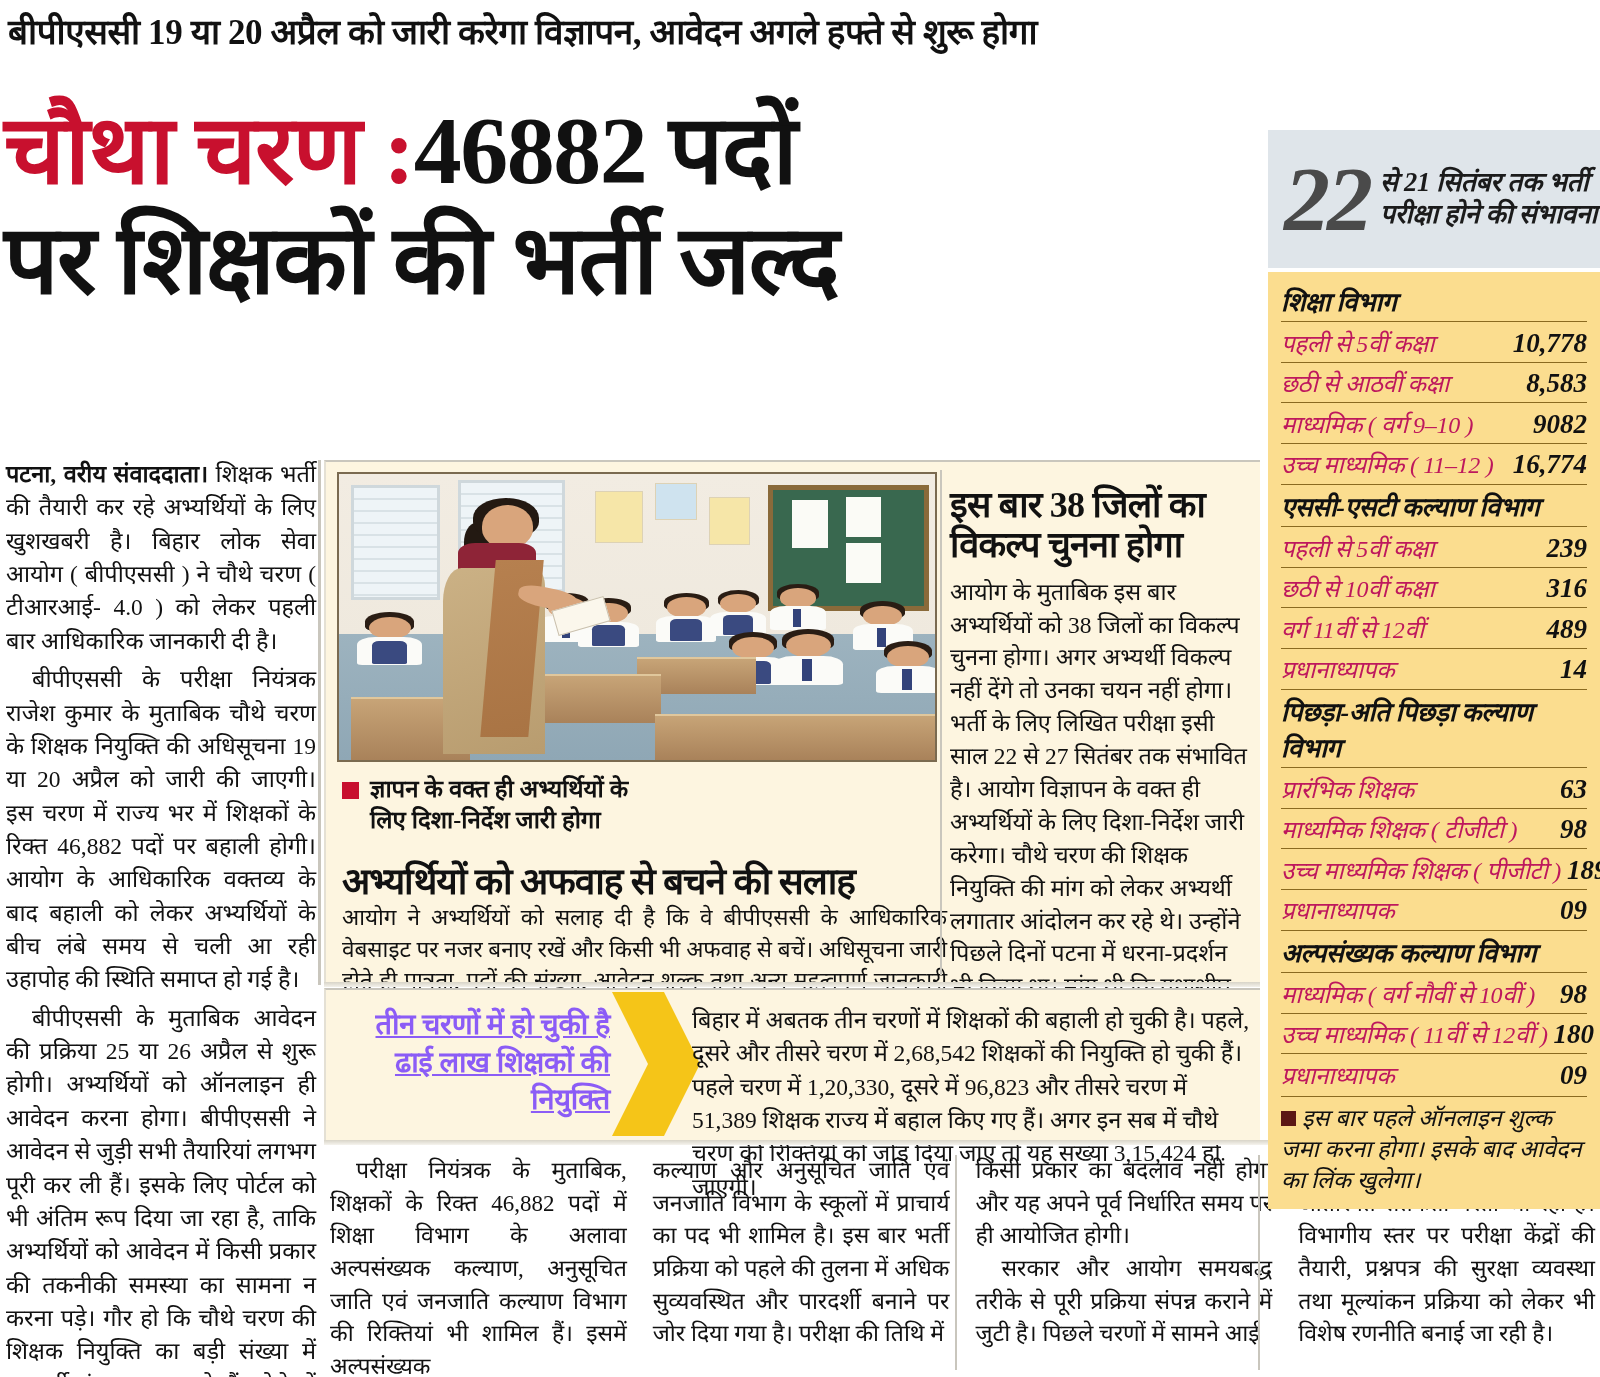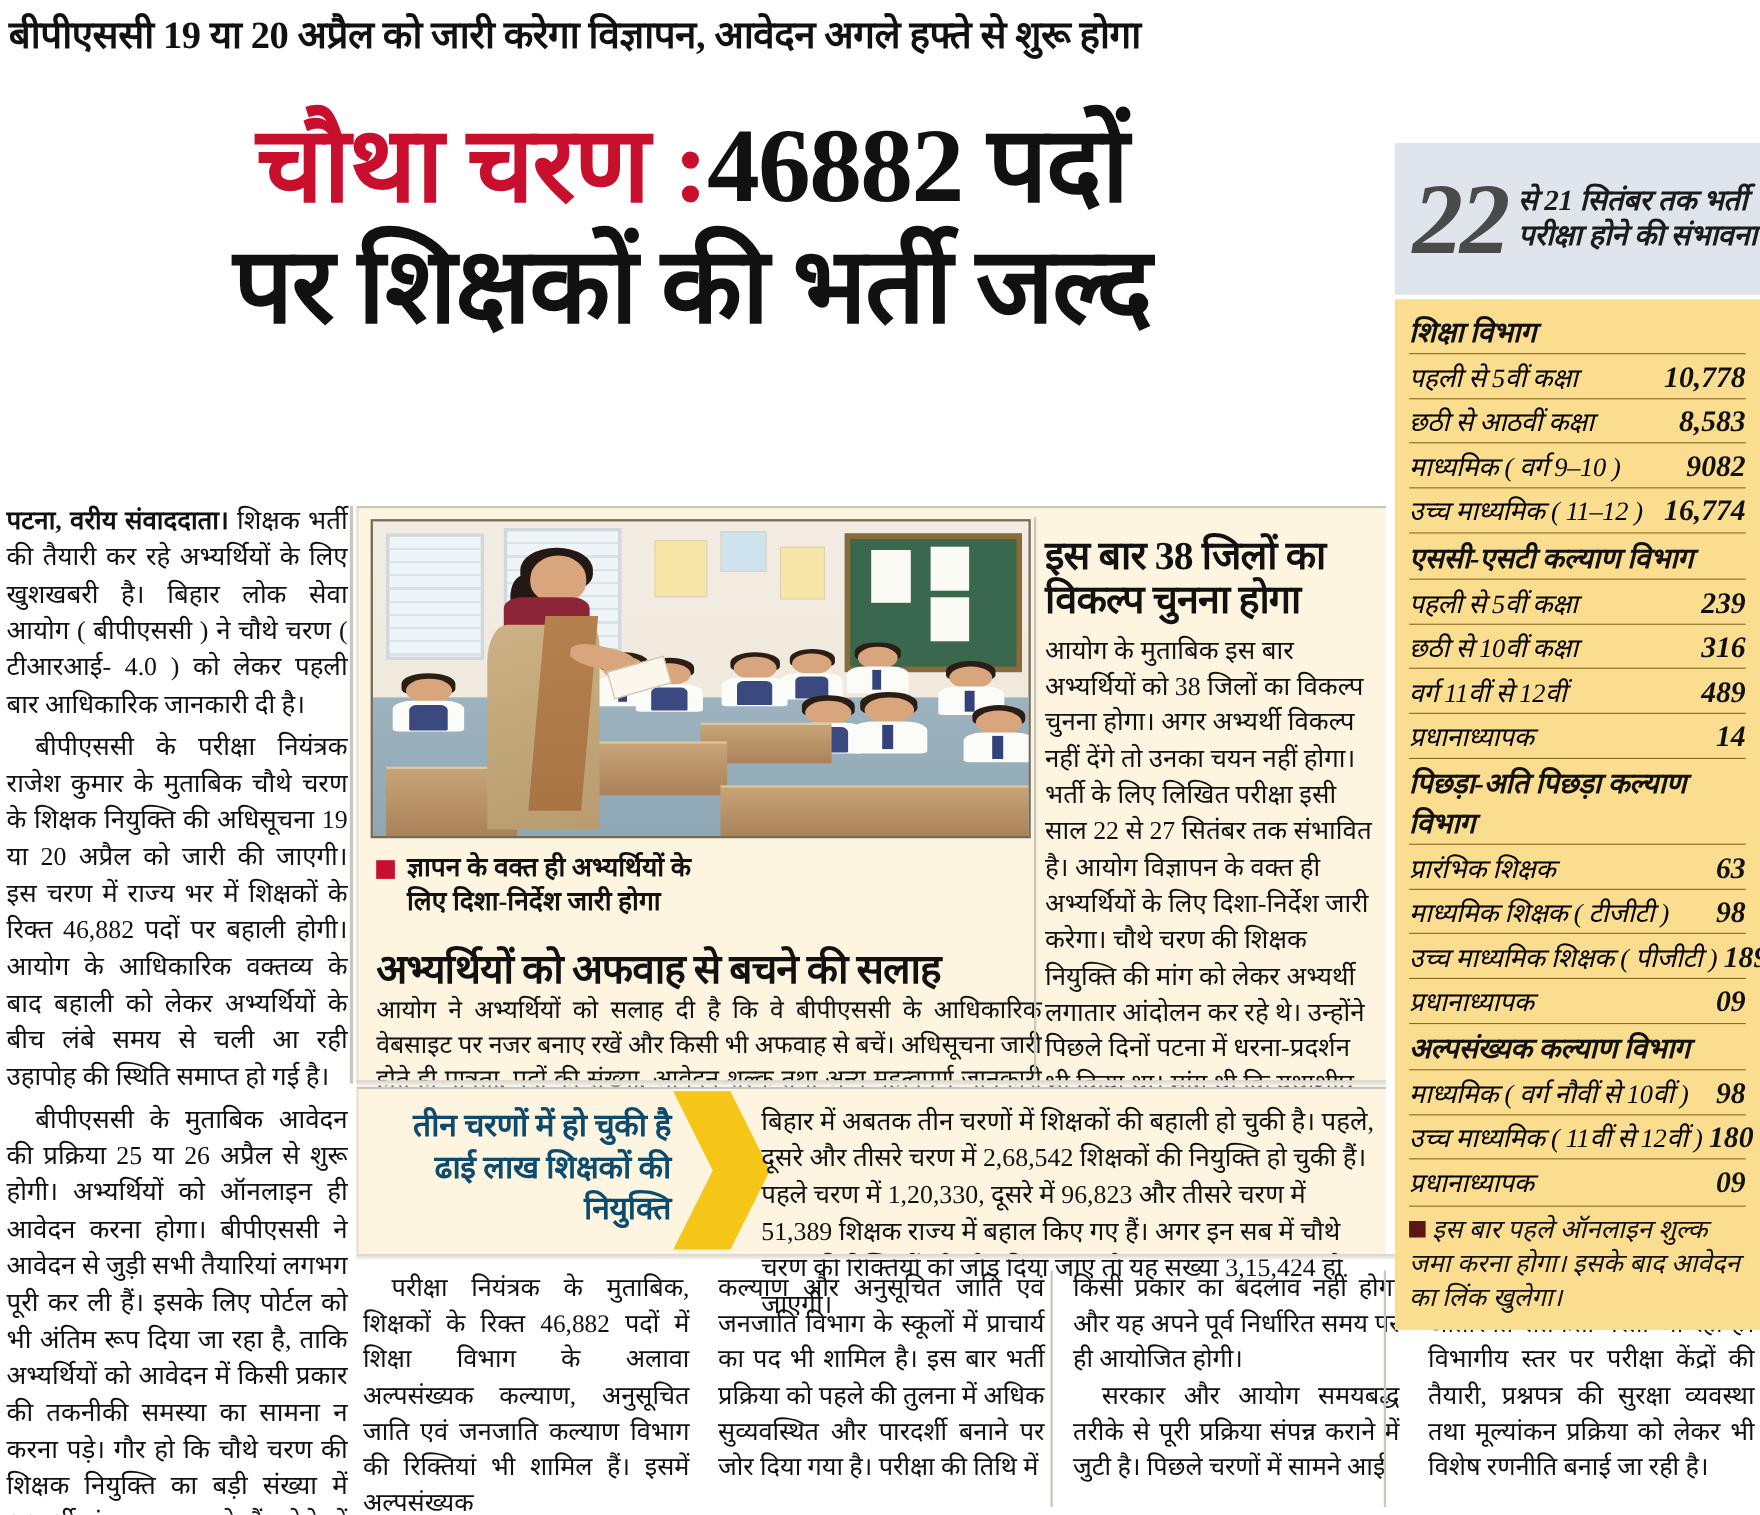--- a/index.html
+++ b/index.html
@@ -31,21 +31,20 @@
   }
 
   
   .headline {
     position: absolute;
     left: 4px; top: 104px;
     width: 1250px;
     font-weight: bold;
     line-height: 0.98;
     letter-spacing: -1.5px;
-    text-align: center;
   }
   .hl-line { white-space: nowrap; }
   .hl-line1 { font-size: 96px; }
   .hl-line2 { font-size: 96px; margin-top: 16px; }
   .hl-red { color: #c8102e; }
   .hl-black { color: #111111; }
 
   
   .col-left {
     position: absolute;
@@ -211,23 +210,24 @@
     border-top: 2px solid #c9c6bd;
     border-left: 2px solid #e4e0d4;
   }
   .promo-red {
     position: absolute;
     left: 14px; top: 16px;
     width: 270px;
     font-size: 29px;
     font-weight: bold;
     line-height: 1.3;
-    color: #0c4a6e;
+    color: #8b5cf6;
     text-align: right;
     letter-spacing: -0.3px;
+    text-decoration: underline;
   }
   .chev-svg { position: absolute; left: 286px; top: 0px; }
   .promo-body {
     position: absolute;
     left: 366px; top: 14px;
     width: 560px;
     font-size: 23.5px;
     line-height: 1.42;
     color: #111;
     text-align: left;
@@ -303,21 +303,21 @@
   }
   .vrow {
     display: flex;
     justify-content: space-between;
     align-items: baseline;
     border-top: 1.5px solid #8a6a20;
     padding: 3.5px 0 3px 0;
     gap: 6px;
   }
   .vrow:first-of-type { border-top: none; }
-  .vrow .lbl { font-size: 24px; color: #000000; letter-spacing: -0.3px; white-space: nowrap; text-align: right; }
+  .vrow .lbl { font-size: 24px; color: #be185d; letter-spacing: -0.3px; white-space: nowrap; text-align: right; }
   .vrow .val { font-size: 27px; font-weight: bold; color: #111; white-space: nowrap; }
   .dept.bordered { border-top: 1.5px solid #8a6a20; margin-top: 1px; }
   .vnote {
     border-top: 1.5px solid #8a6a20;
     padding-top: 6px;
     margin-top: 2px;
     font-size: 23.5px;
     line-height: 1.34;
     color: #111;
   }

